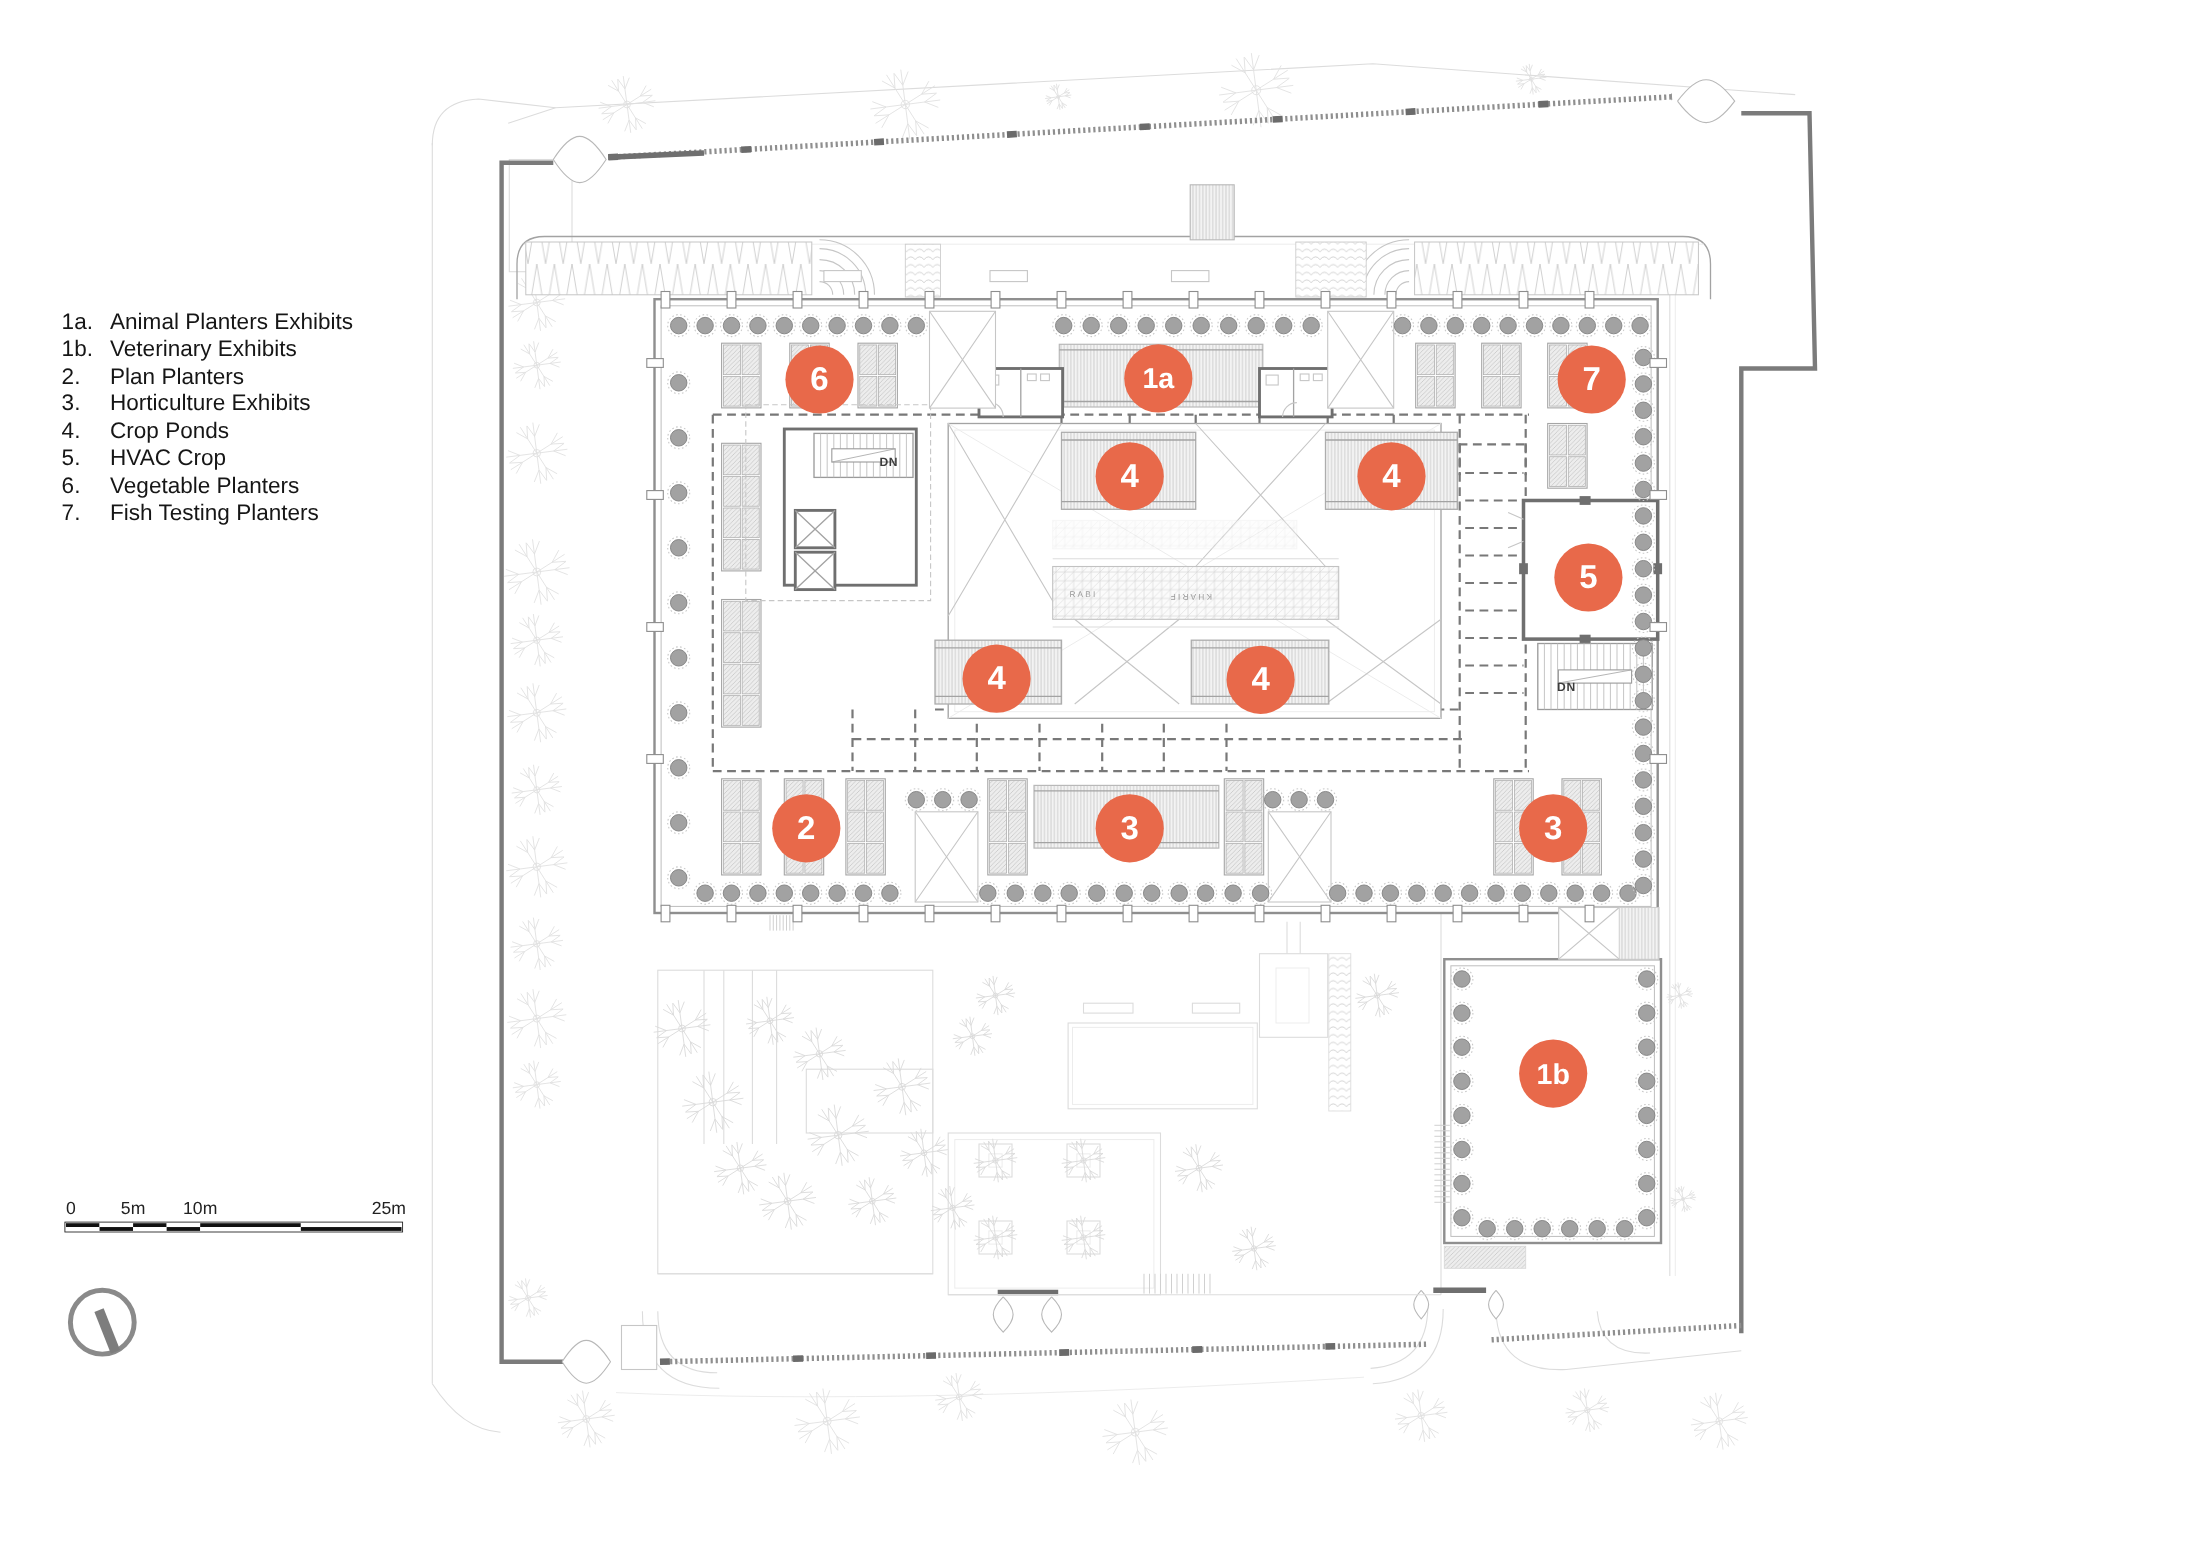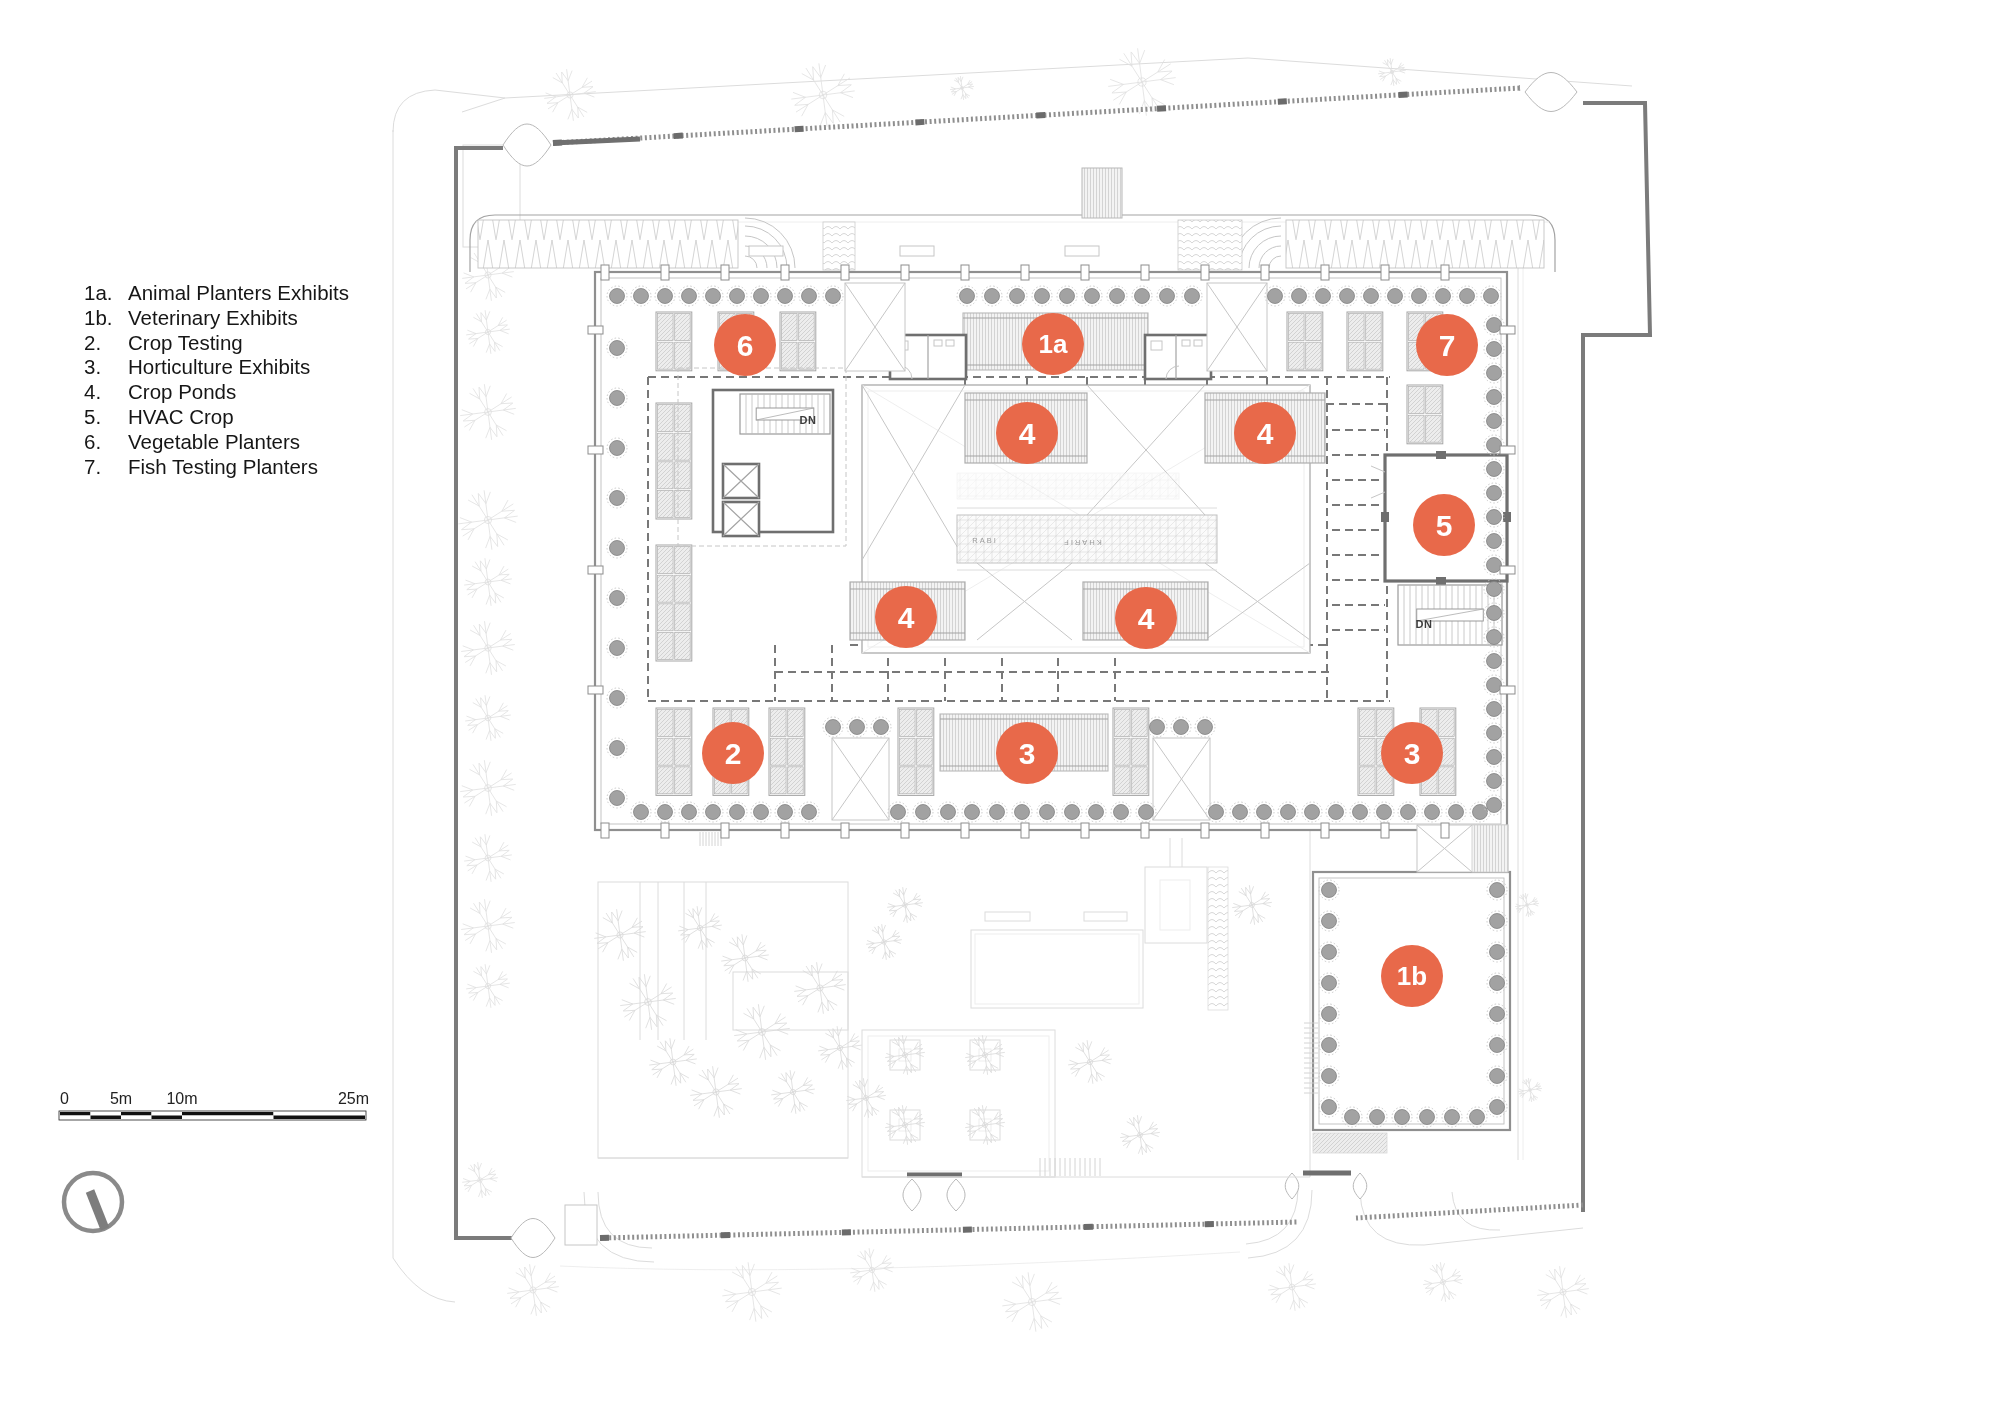--- a/index.html
+++ b/index.html
@@ -12,21 +12,21 @@
   .s-wallthin{stroke:#bdbdbd;stroke-width:.9;fill:none;}
   .s-core{stroke:#6f6f6f;stroke-width:2.6;fill:#ffffff;}
   .s-med{stroke:#a3a3a3;stroke-width:1.2;fill:none;}
   .s-light{stroke:#c6c6c6;stroke-width:1;fill:none;}
   .s-faint{stroke:#dcdcdc;stroke-width:1;fill:none;}
   .s-xfaint{stroke:#ececec;stroke-width:.9;fill:none;}
   .f-white{fill:#ffffff;}
   
   .legend{position:absolute;left:56px;top:281px;color:#161616;font-size:20.5px;line-height:24.8px;}
   .legend .row{display:flex;}
-  .legend .num{width:44px;flex:0 0 44px;margin-left:28px;}
+  .legend .num{width:44px;flex:0 0 44px;}
   .title{position:absolute;left:56px;top:1326px;font-size:35px;color:#696969;letter-spacing:.5px;}
   text{font-family:"Liberation Sans", sans-serif;}
   .badge-txt{fill:#ffffff;font-weight:bold;}
   .dn-txt{fill:#3c3c3c;font-size:11px;font-weight:bold;letter-spacing:.5px;}
   .crop-txt{fill:#9a9a9a;font-size:7.5px;letter-spacing:2px;}
   .scale-txt{fill:#222222;font-size:16px;}
 </style>
 </head>
 <body>
 
@@ -2418,21 +2418,21 @@
       <div class="row">
         <span class="num">1a.</span>
         <span>Animal Planters Exhibits</span>
       </div>
       <div class="row">
         <span class="num">1b.</span>
         <span>Veterinary Exhibits</span>
       </div>
       <div class="row">
         <span class="num">2.</span>
-        <span>Crop Testing</span>
+        <span>Plan Planters</span>
       </div>
       <div class="row">
         <span class="num">3.</span>
         <span>Horticulture Exhibits</span>
       </div>
       <div class="row">
         <span class="num">4.</span>
         <span>Crop Ponds</span>
       </div>
       <div class="row">

